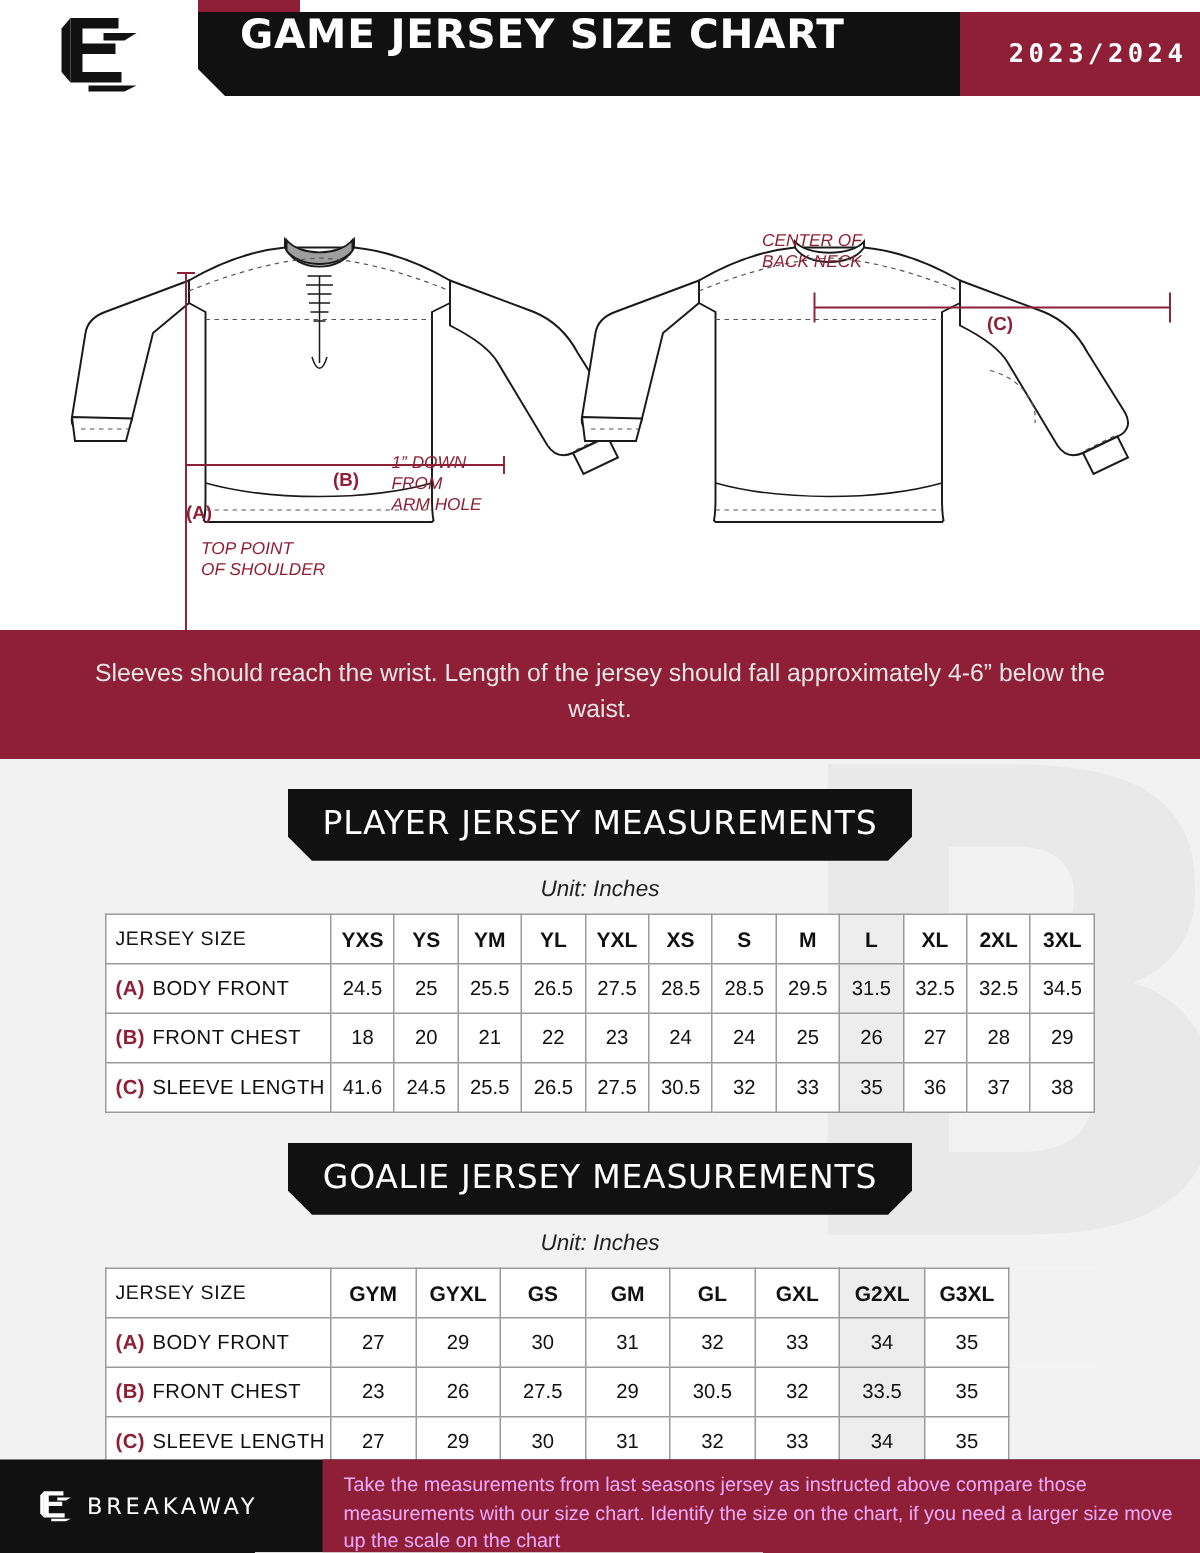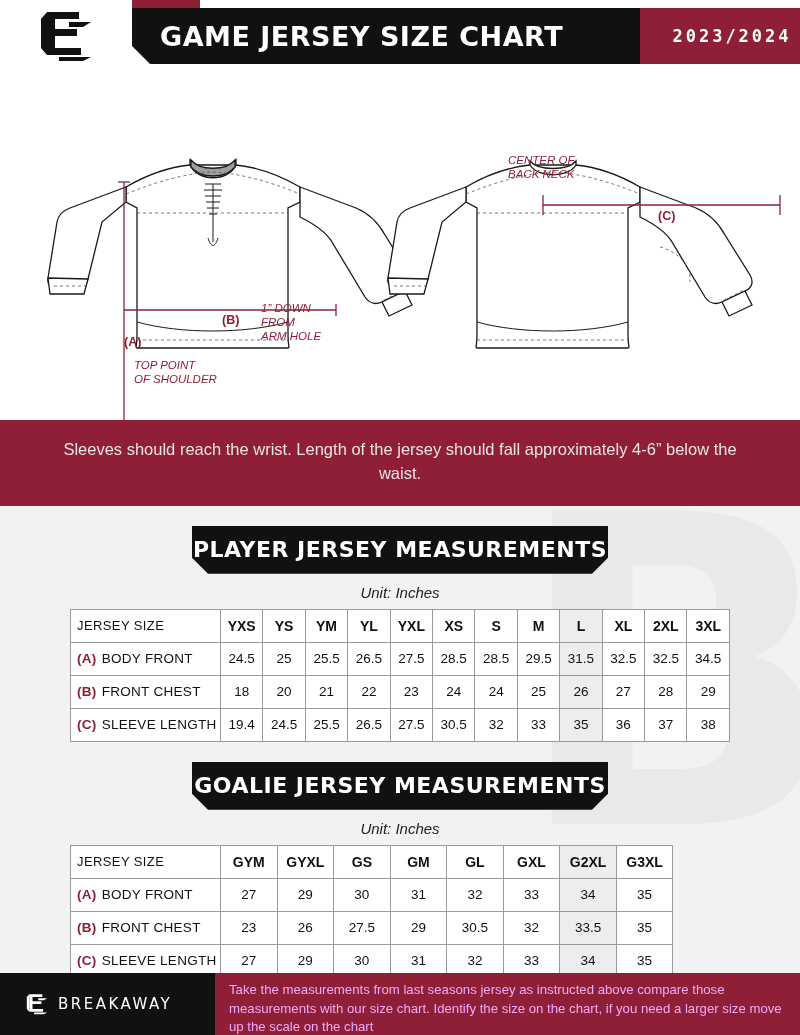--- a/index.html
+++ b/index.html
@@ -52,21 +52,21 @@
   .logo-b {
     position: relative;
     width: 54px; height: 52px;
     display: flex; align-items: center; justify-content: center;
   }
   .title-bar {
     position: relative;
     flex: 1;
     background: #111111;
     margin: 8px 0 8px 0;
-    display: flex; align-items: center;
+    display: flex; align-items: flex-start;
     clip-path: polygon(0 0, 100% 0, 100% 100%, 18px 100%, 0 calc(100% - 18px));
   }
   .title-bar h1 {
     color: #ffffff;
     font-size: 27px;
     font-weight: 700;
     letter-spacing: 0.5px;
     margin-left: 28px;
     font-family: "DejaVu Sans", sans-serif;
   }
@@ -107,21 +107,21 @@
     padding-top: 20px;
   }
   .section-title {
     position: relative;
     margin: 0 auto;
     width: 416px;
     background: #111111;
     color: #ffffff;
     text-align: center;
     font-size: 22px;
-    font-weight: 700;
+    font-weight: 400;
     letter-spacing: 0.5px;
     padding: 11px 0 12px;
     font-family: "DejaVu Sans", sans-serif;
     clip-path: polygon(0 0, 100% 0, 100% calc(100% - 16px), calc(100% - 16px) 100%, 16px 100%, 0 calc(100% - 16px));
   }
   .unit {
     text-align: center;
     font-style: italic;
     font-size: 15px;
     color: #222;
@@ -364,21 +364,21 @@
               <td>24</td>
               <td>24</td>
               <td>25</td>
               <td class="hl">26</td>
               <td>27</td>
               <td>28</td>
               <td>29</td>
             </tr>
             <tr>
               <td class="lbl-cell"><span class="tag">(C)</span>SLEEVE LENGTH</td>
-              <td>19.4</td>
+              <td>41.6</td>
               <td>24.5</td>
               <td>25.5</td>
               <td>26.5</td>
               <td>27.5</td>
               <td>30.5</td>
               <td>32</td>
               <td>33</td>
               <td class="hl">35</td>
               <td>36</td>
               <td>37</td>

